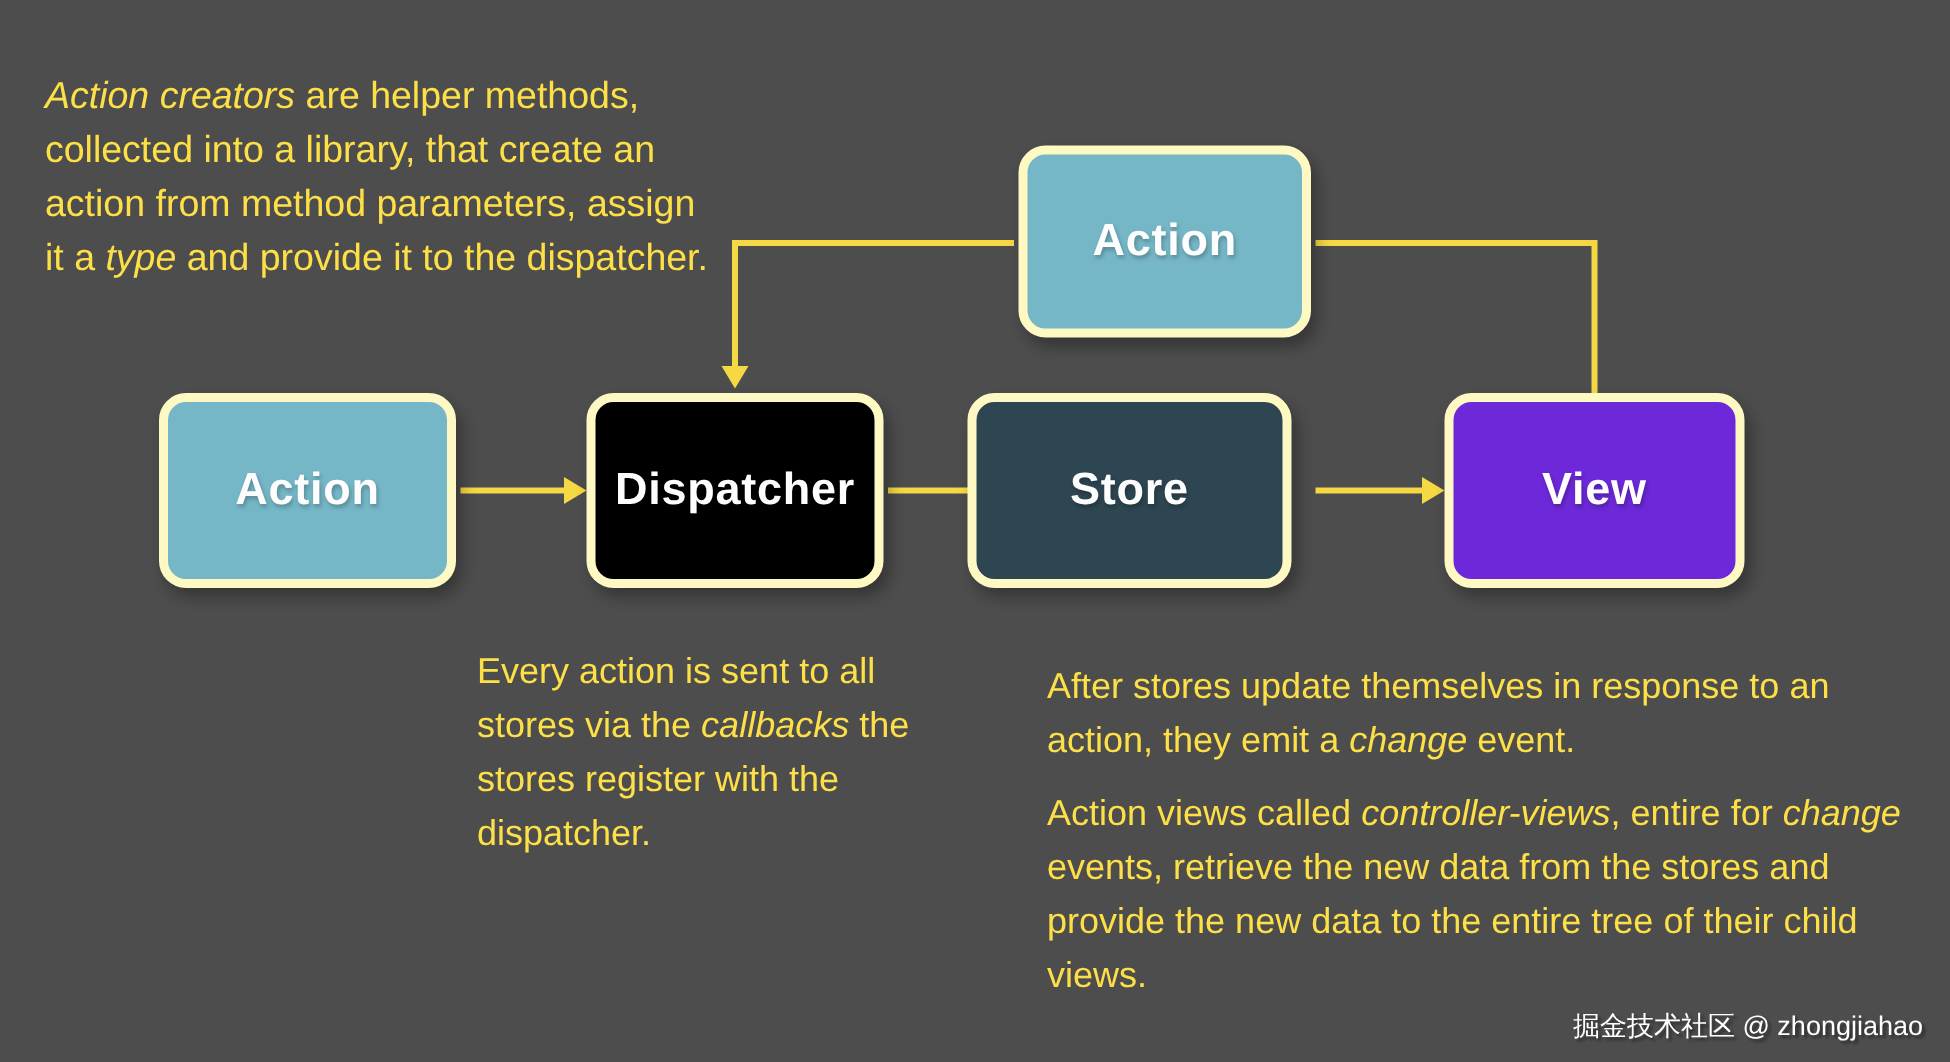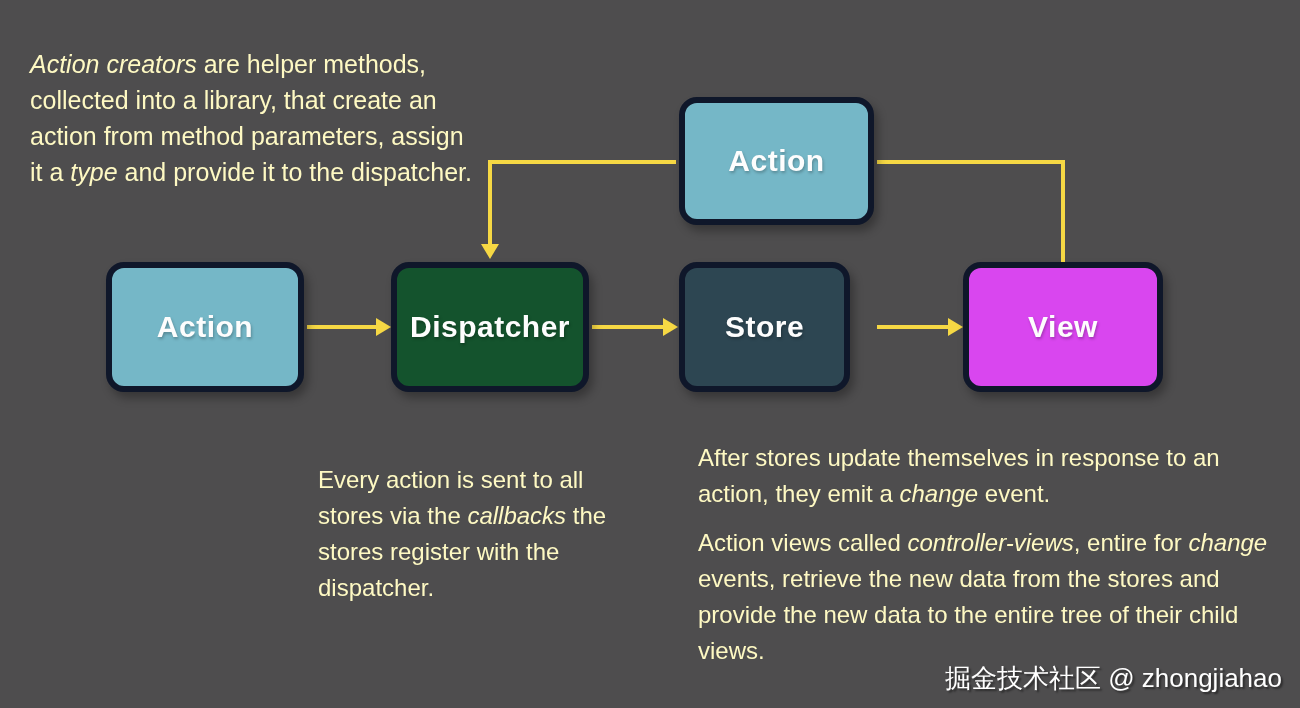--- a/index.html
+++ b/index.html
@@ -18,61 +18,61 @@
   #wires {
     position: absolute;
     left: 0; top: 0;
     width: 1300px; height: 708px;
     pointer-events: none;
   }
   
   .node {
     position: absolute;
     box-sizing: border-box;
-    border: 6px solid #0f172a;
+    border: 6px solid #fef9c3;
     border-radius: 18px;
     display: flex;
     align-items: center;
     justify-content: center;
     box-shadow: 4px 6px 10px rgba(0,0,0,0.30);
   }
   .node .label {
     color: #fdfdfd;
     font-size: 30px;
     font-weight: bold;
     letter-spacing: 0.5px;
     text-shadow: 1px 2px 3px rgba(0,0,0,0.25);
   }
   #node-action-top { left: 679px; top:  97px; width: 195px; height: 128px; }
   #node-action     { left: 106px; top: 262px; width: 198px; height: 130px; }
   #node-dispatcher { left: 391px; top: 262px; width: 198px; height: 130px; }
-  #node-store      { left: 679px; top: 262px; width: 171px; height: 130px; }
+  #node-store      { left: 645px; top: 262px; width: 216px; height: 130px; }
   #node-view       { left: 963px; top: 262px; width: 200px; height: 130px; }
   
   .note {
     position: absolute;
-    color: #fef9c3;
+    color: #fde047;
     font-size: 24px;
     line-height: 36px;
   }
   .note p { margin: 0 0 13px 0; }
   .note p:last-child { margin-bottom: 0; }
   .it { font-style: italic; }
   #note-action-creators {
     left: 30px; top: 46px; width: 445px;
     font-size: 25px; line-height: 36px;
   }
-  #note-dispatcher { left: 318px; top: 430px; width: 335px; margin-top: 32px; }
+  #note-dispatcher { left: 318px; top: 430px; width: 335px; }
   #note-store      { left: 698px; top: 440px; width: 578px; }
   
   #watermark {
     position: absolute;
     right: 18px; bottom: 12px;
     color: #ffffff;
-    font-size: 26px;
+    font-size: 18px;
     text-shadow: 2px 2px 2px rgba(0,0,0,0.45);
     white-space: nowrap;
   }
 </style>
 </head>
 <body>
 
 <div id="stage">
 
   <svg id="wires" viewBox="0 0 1300 708" xmlns="http://www.w3.org/2000/svg">
@@ -97,29 +97,29 @@
   </svg>
 
   <div class="node" id="node-action-top" style="background: rgb(117, 183, 199);">
     <span class="label">Action</span>
   </div>
 
   <div class="node" id="node-action" style="background: rgb(117, 183, 199);">
     <span class="label">Action</span>
   </div>
 
-  <div class="node" id="node-dispatcher" style="background: #14532d;">
+  <div class="node" id="node-dispatcher" style="background: #000000;">
     <span class="label">Dispatcher</span>
   </div>
 
   <div class="node" id="node-store" style="background: rgb(45, 70, 82);">
     <span class="label">Store</span>
   </div>
 
-  <div class="node" id="node-view" style="background: #d946ef;">
+  <div class="node" id="node-view" style="background: #6d28d9;">
     <span class="label">View</span>
   </div>
 
   <div class="note" id="note-action-creators">
       <p><span class="it">Action creators</span><span> are helper methods, collected into a library, that create an action from method parameters, assign it a </span><span class="it">type</span><span> and provide it to the dispatcher.</span></p>
     </div>
 
   <div class="note" id="note-dispatcher">
       <p><span>Every action is sent to all stores via the </span><span class="it">callbacks</span><span> the stores register with the dispatcher.</span></p>
     </div>

